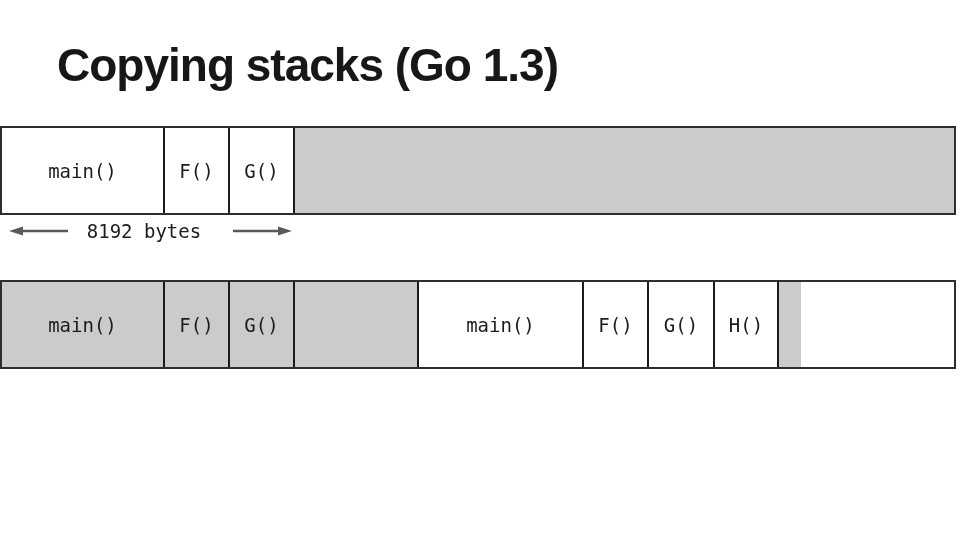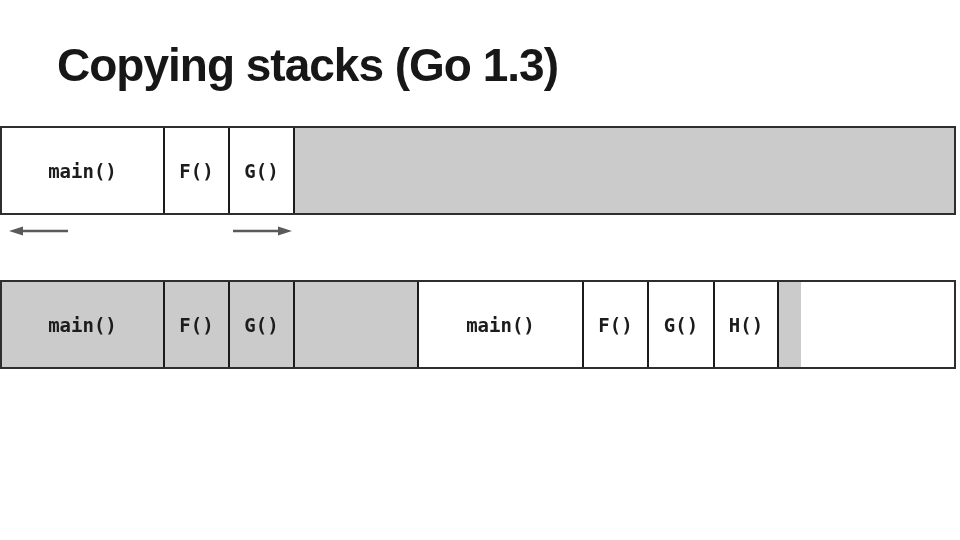--- a/index.html
+++ b/index.html
@@ -1,21 +1,21 @@
 <!DOCTYPE html>
 <html><head>
 <meta charset="utf-8">
 <style>
   html,body{margin:0;padding:0;background:#ffffff;}
   .slide{position:relative;width:960px;height:388px;background:#ffffff;overflow:hidden;
          font-family:"DejaVu Sans Mono",monospace;}
   .title{position:absolute;left:57px;top:40px;margin:0;font-family:"Liberation Sans",sans-serif;
          font-weight:bold;font-size:46px;line-height:1.1;color:#171717;letter-spacing:-1px;}
   .bar{position:absolute;left:0;width:956px;height:89px;display:flex;
-       border:2px solid #2e2e2e;box-sizing:border-box;background:#ffffff;font-weight:bold;}
+       border:2px solid #2e2e2e;box-sizing:border-box;background:#ffffff;}
   .bar-top{top:126px;}
   .bar-bottom{top:280px;}
   .seg{box-sizing:border-box;display:flex;align-items:center;justify-content:center;
        border-right:2px solid #1b1b1b;font-size:19px;color:#1c1c1c;background:#ffffff;
        white-space:nowrap;overflow:hidden;}
   .seg:last-child{border-right:none;}
   .seg.gray{background:#cbcbcb;}
   .seg.grow{flex:1;}
   .seg.italic{font-style:italic;}
   .annot-text{position:absolute;font-size:19px;line-height:26px;color:#1c1c1c;text-align:center;}
@@ -40,20 +40,21 @@
     </div>
     <div class="seg gray grow">
       <span></span>
     </div>
   </div>
 
   <svg class="annot-arrow" style="left:8px;top:224px" width="60" height="14" viewBox="0 0 60 14">
     <line x1="14" y1="7" x2="60" y2="7" stroke="#5a5a5a" stroke-width="2.5"></line>
     <polygon points="1,7 15,2.5 15,11.5" fill="#5a5a5a"></polygon>
   </svg>
+  <div class="annot-text" style="left:84px;top:218px;width:120px">8192 bytes</div>
   <svg class="annot-arrow" style="left:233px;top:224px" width="60" height="14" viewBox="0 0 60 14">
     <line x1="0" y1="7" x2="46" y2="7" stroke="#5a5a5a" stroke-width="2.5"></line>
     <polygon points="59,7 45,2.5 45,11.5" fill="#5a5a5a"></polygon>
   </svg>
 
   <div class="bar bar-bottom">
     <div class="seg gray" style="width:163px">
       <span>main()</span>
     </div>
     <div class="seg gray" style="width:65px">

